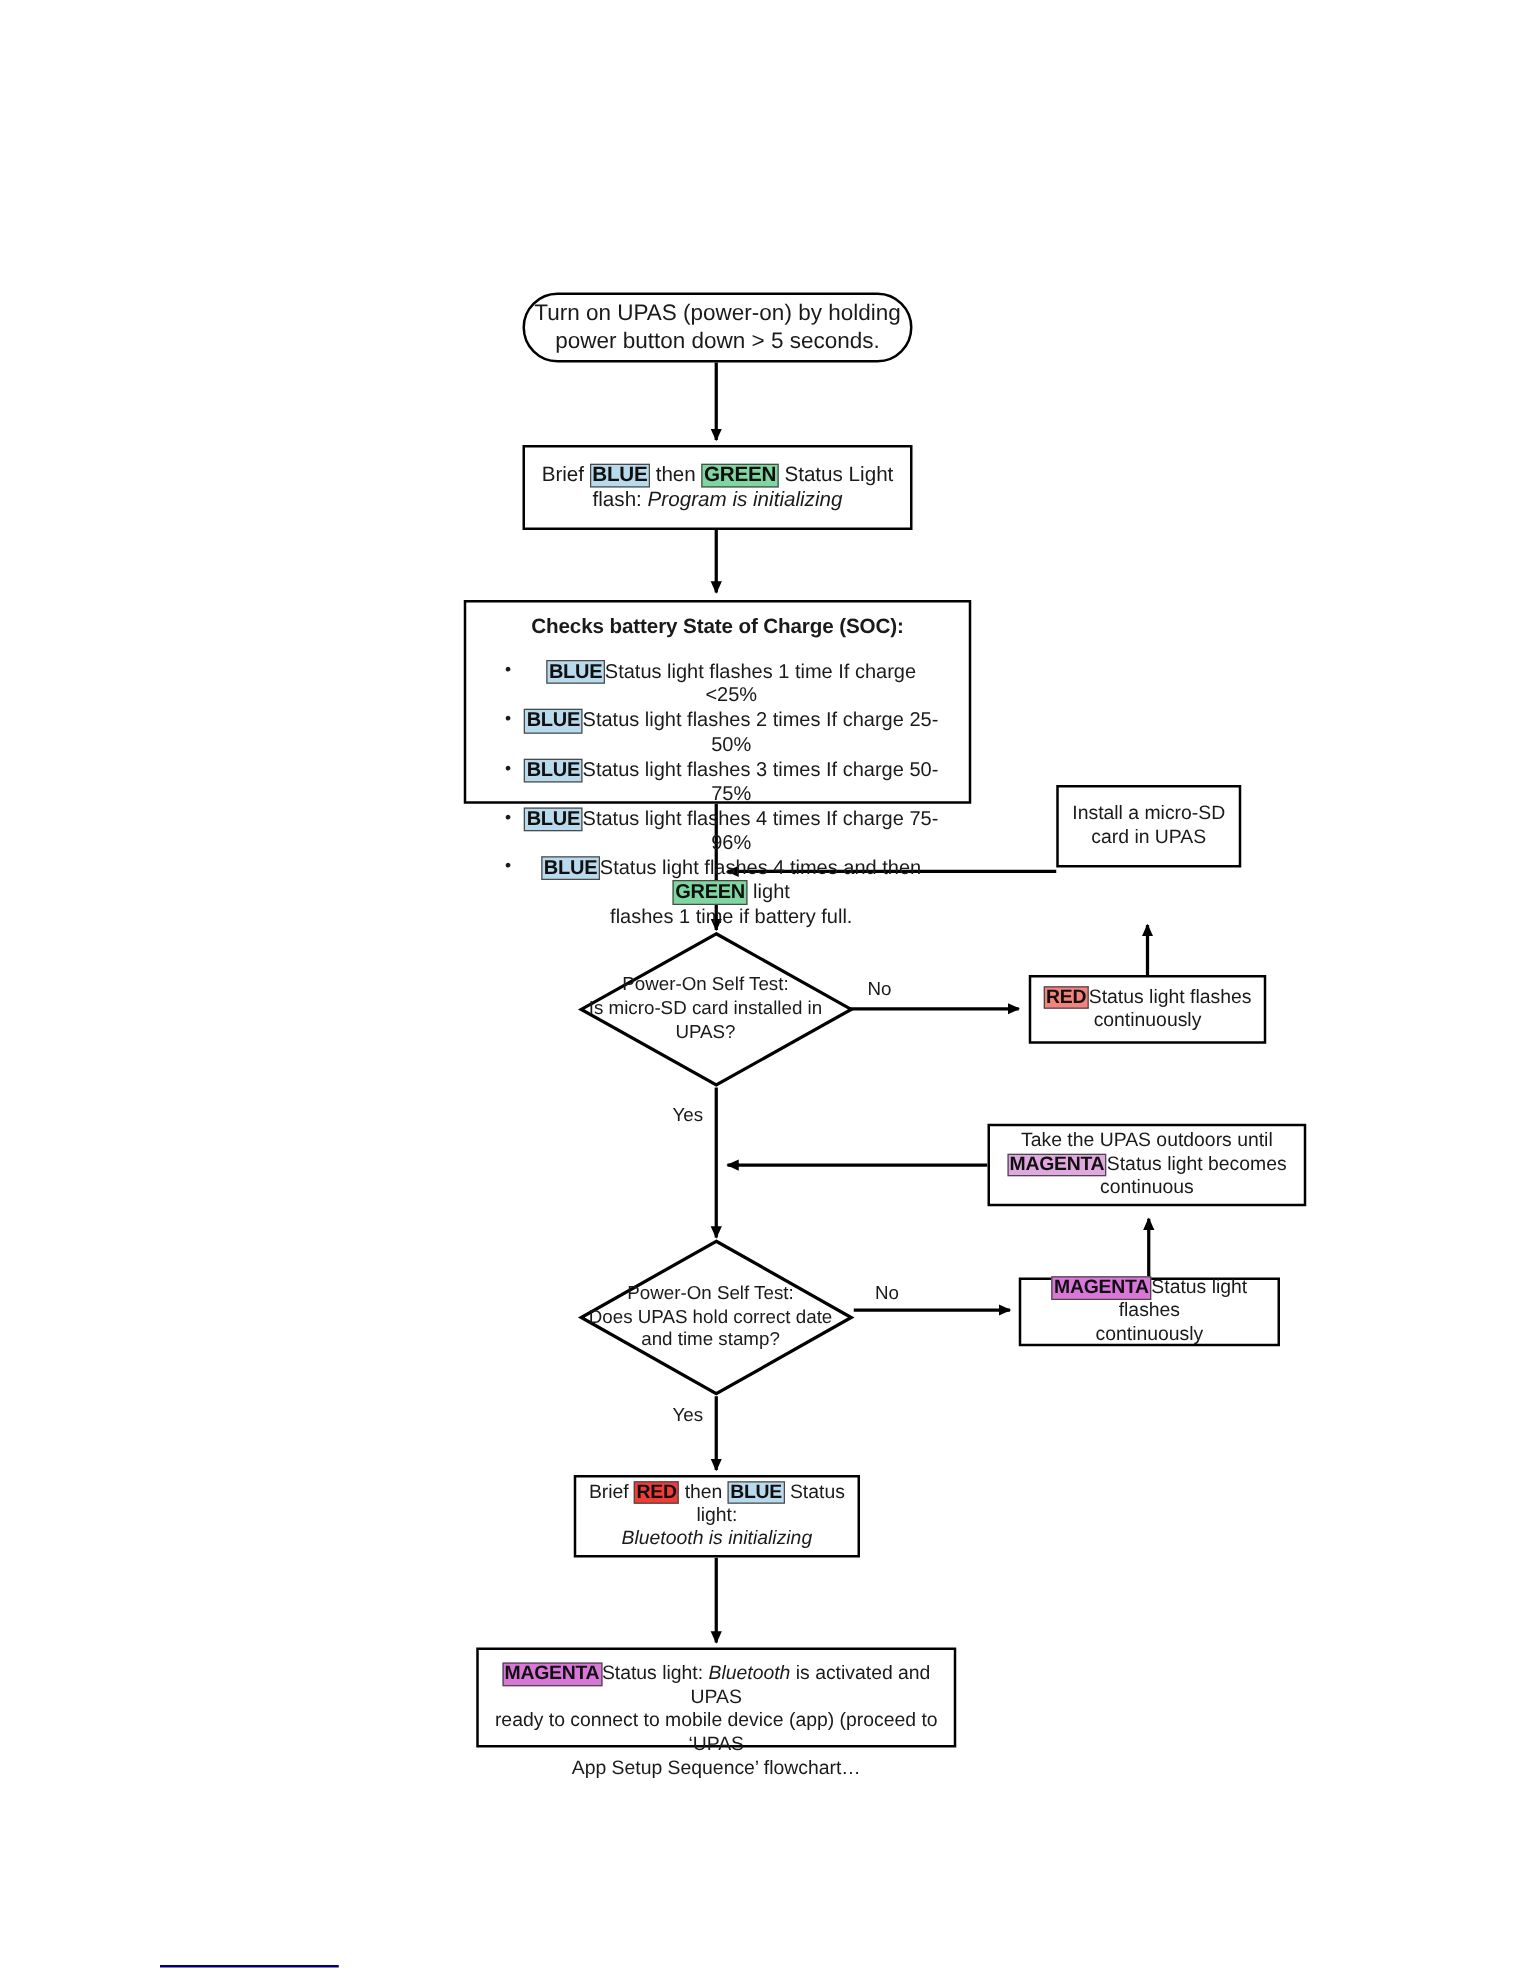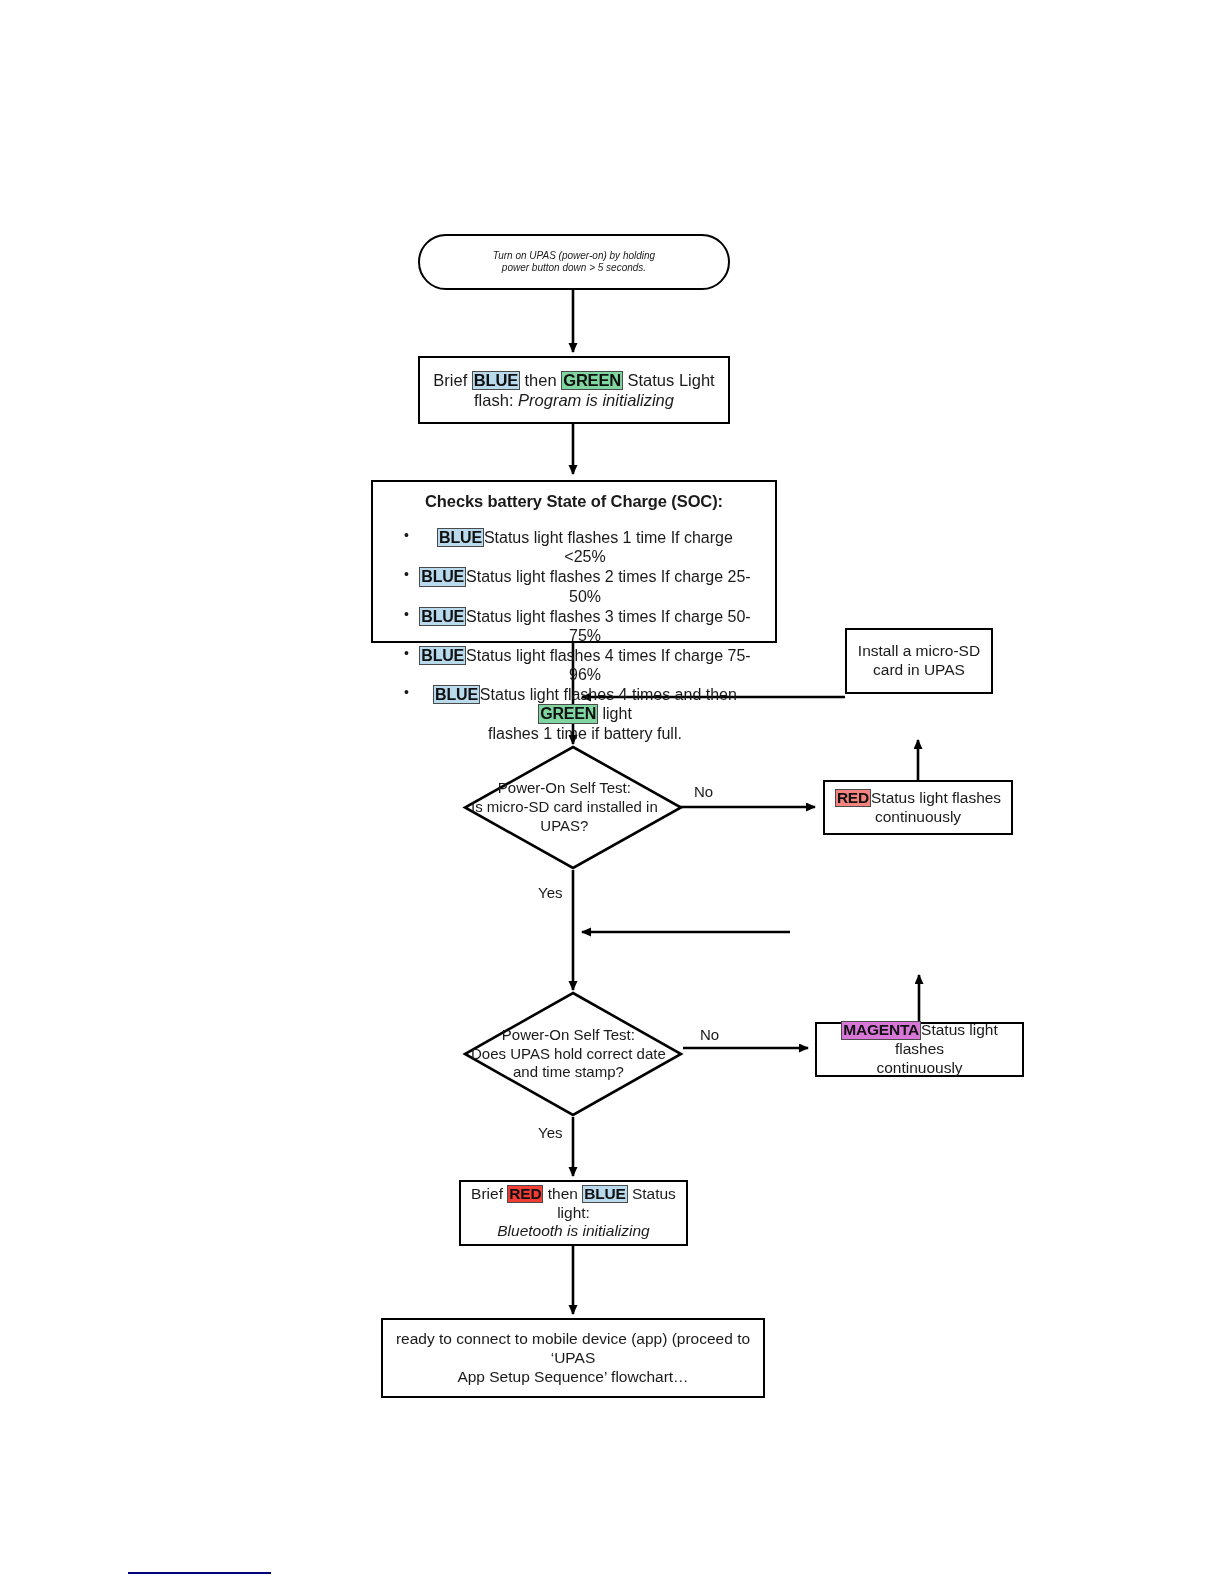--- a/index.html
+++ b/index.html
@@ -35,22 +35,21 @@
     justify-content: center;
     text-align: center;
     line-height: 1.22;
     color: #1a1a1a;
     z-index: 3;
   }
   .node .inner { width: 100%; padding: 0 6px; }
 
   .terminal {
     border-radius: 34px;
-    font-size: 10px;
-    font-style: italic;
+    font-size: 18px;
   }
 
   .process { font-size: 16.5px; }
 
   
   .decision {
     position: absolute;
     z-index: 3;
   }
   .decision svg { position: absolute; left: 0; top: 0; overflow: visible; }
@@ -232,20 +231,29 @@
 
   <div class="node process" style="left:823px; top:780px; width:190px; height:55px; font-size:15.5px;">
     <div class="inner">
       <div>
         <span class="chip chip-red">RED</span><span>Status light flashes</span>
       </div>
       <div>continuously</div>
     </div>
   </div>
 
+  <div class="node process" style="left:790px; top:899px; width:255px; height:66px; font-size:15.5px;">
+    <div class="inner">
+      <div>Take the UPAS outdoors until</div>
+      <div>
+        <span class="chip chip-magenta">MAGENTA</span><span>Status light becomes</span>
+      </div>
+      <div>continuous</div>
+    </div>
+  </div>
 
   <div class="decision" style="left:463px; top:991px; width:220px; height:126px;">
     <svg width="220" height="126">
       <polygon points="110,2 218,63 110,124 2,63" fill="#ffffff" stroke="#000000" stroke-width="2.6"></polygon>
     </svg>
     <div class="dtext">
       <div>
         <div>Power-On Self Test:</div>
         <div>Does UPAS hold correct date</div>
         <div>and time stamp?</div>
@@ -271,20 +279,23 @@
         <span>Brief </span><span class="chip chip-red-br">RED</span><span> then </span><span class="chip chip-blue">BLUE</span><span> Status light:</span>
       </div>
       <div>
         <em class="it">Bluetooth is initializing</em>
       </div>
     </div>
   </div>
 
   <div class="node process" style="left:381px; top:1318px; width:384px; height:80px; font-size:15.5px; align-items:flex-start;">
     <div class="inner" style="padding-top:10px;">
+      <div>
+        <span class="chip chip-magenta2">MAGENTA</span><span>Status light: </span><em class="it">Bluetooth</em><span> is activated and UPAS</span>
+      </div>
       <div>ready to connect to mobile device (app) (proceed to ‘UPAS</div>
       <div>App Setup Sequence’ flowchart…</div>
     </div>
   </div>
 
   <div class="footnote-rule"></div>
 
 </div>
 
 </body></html>

